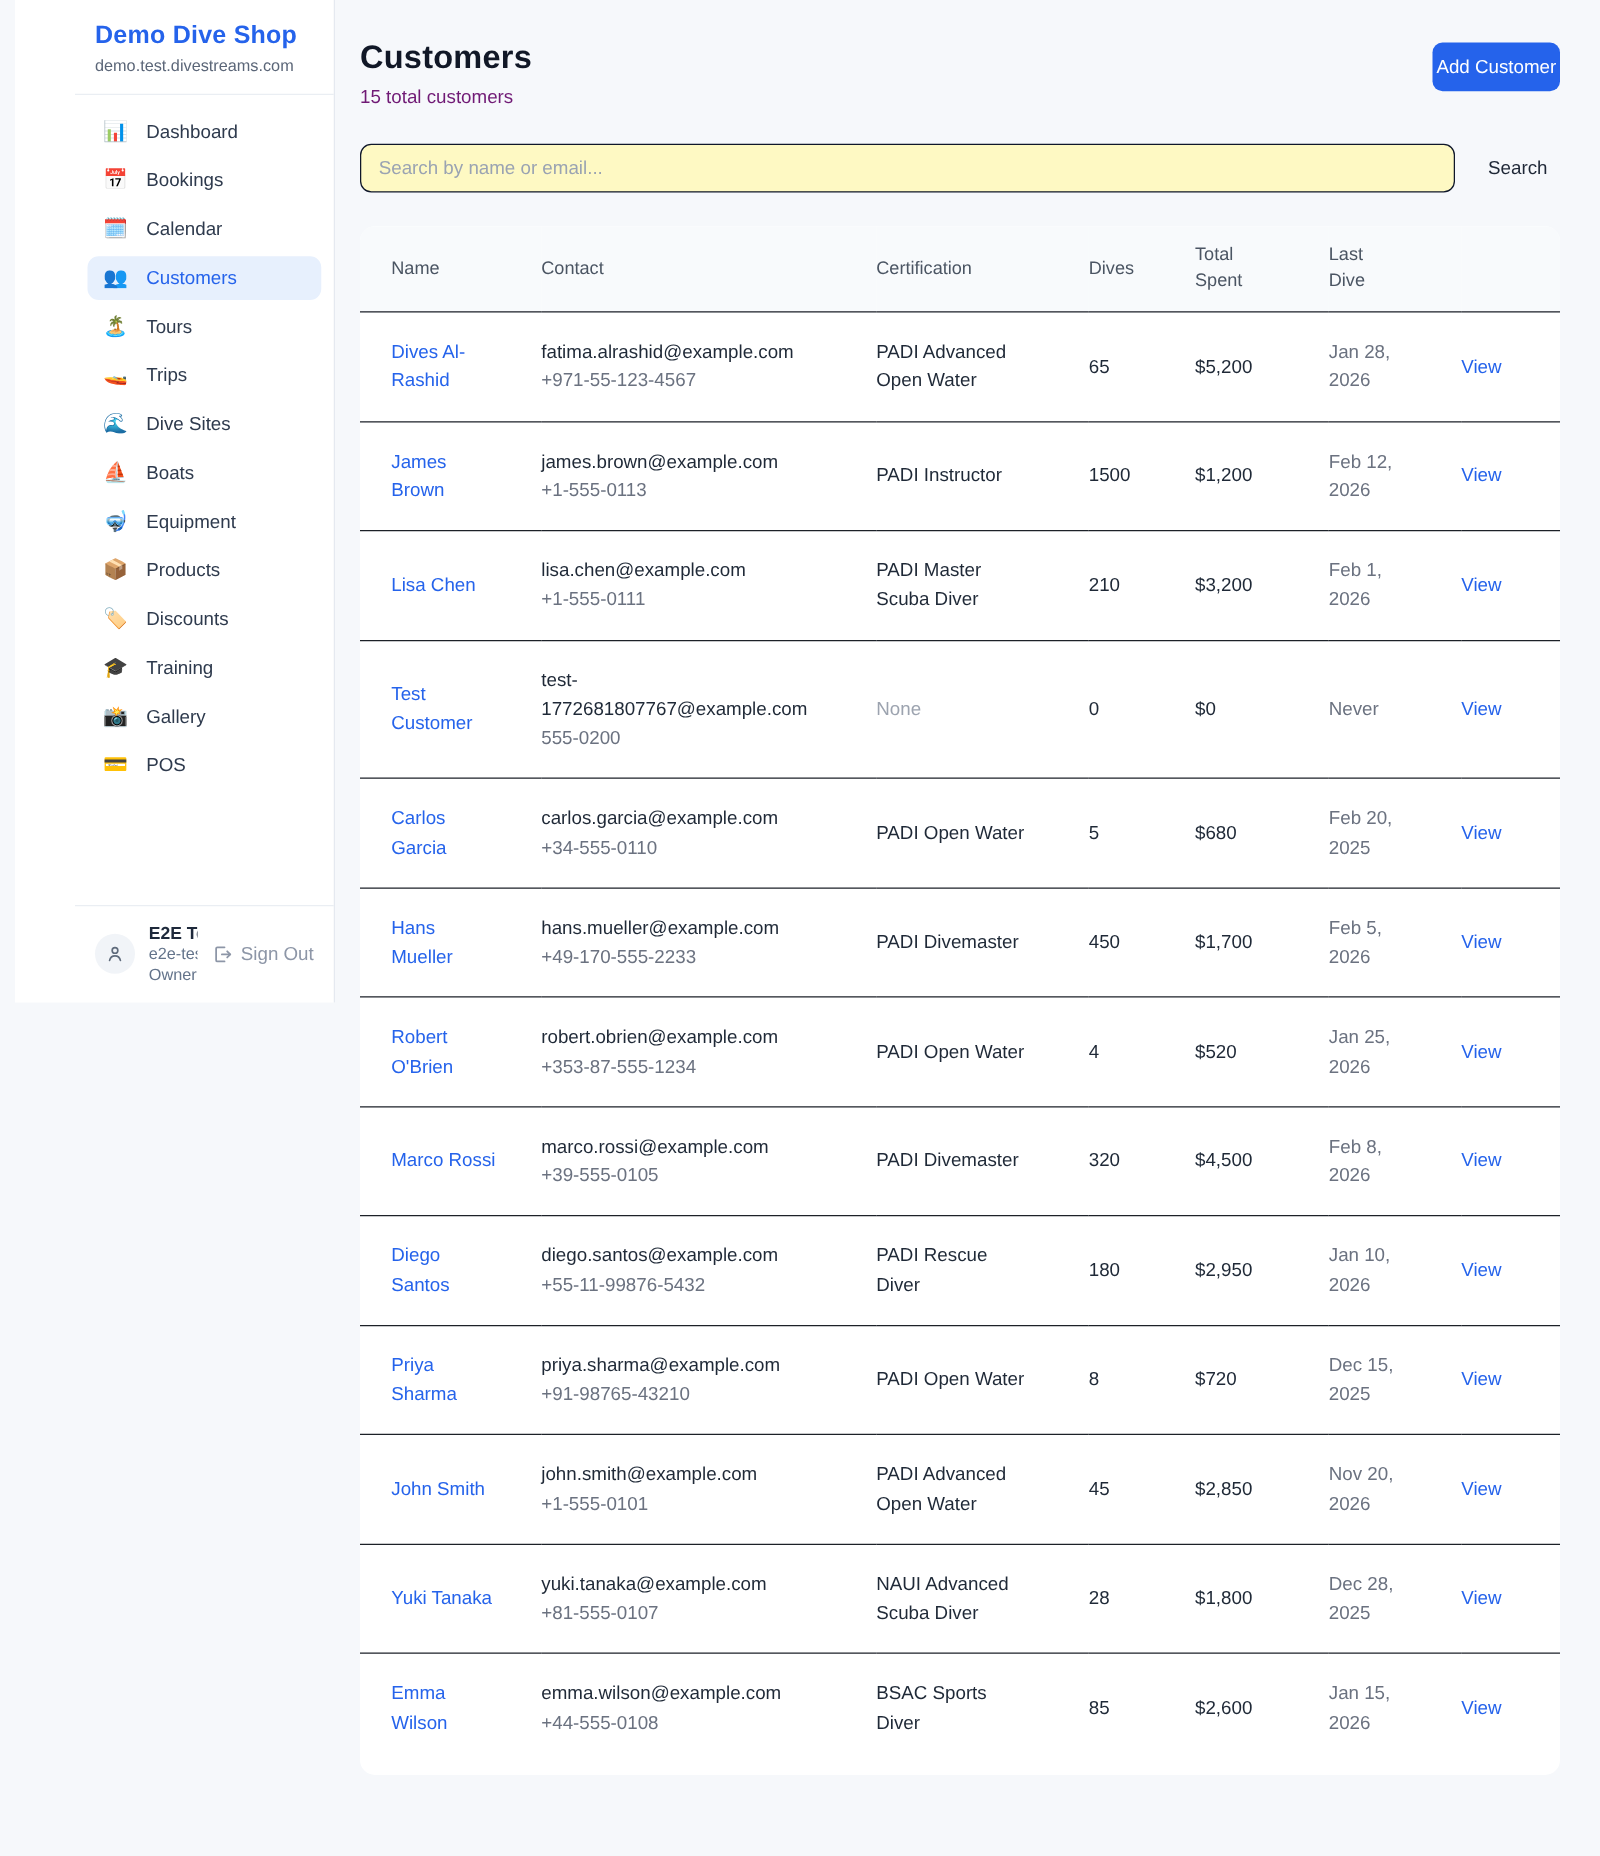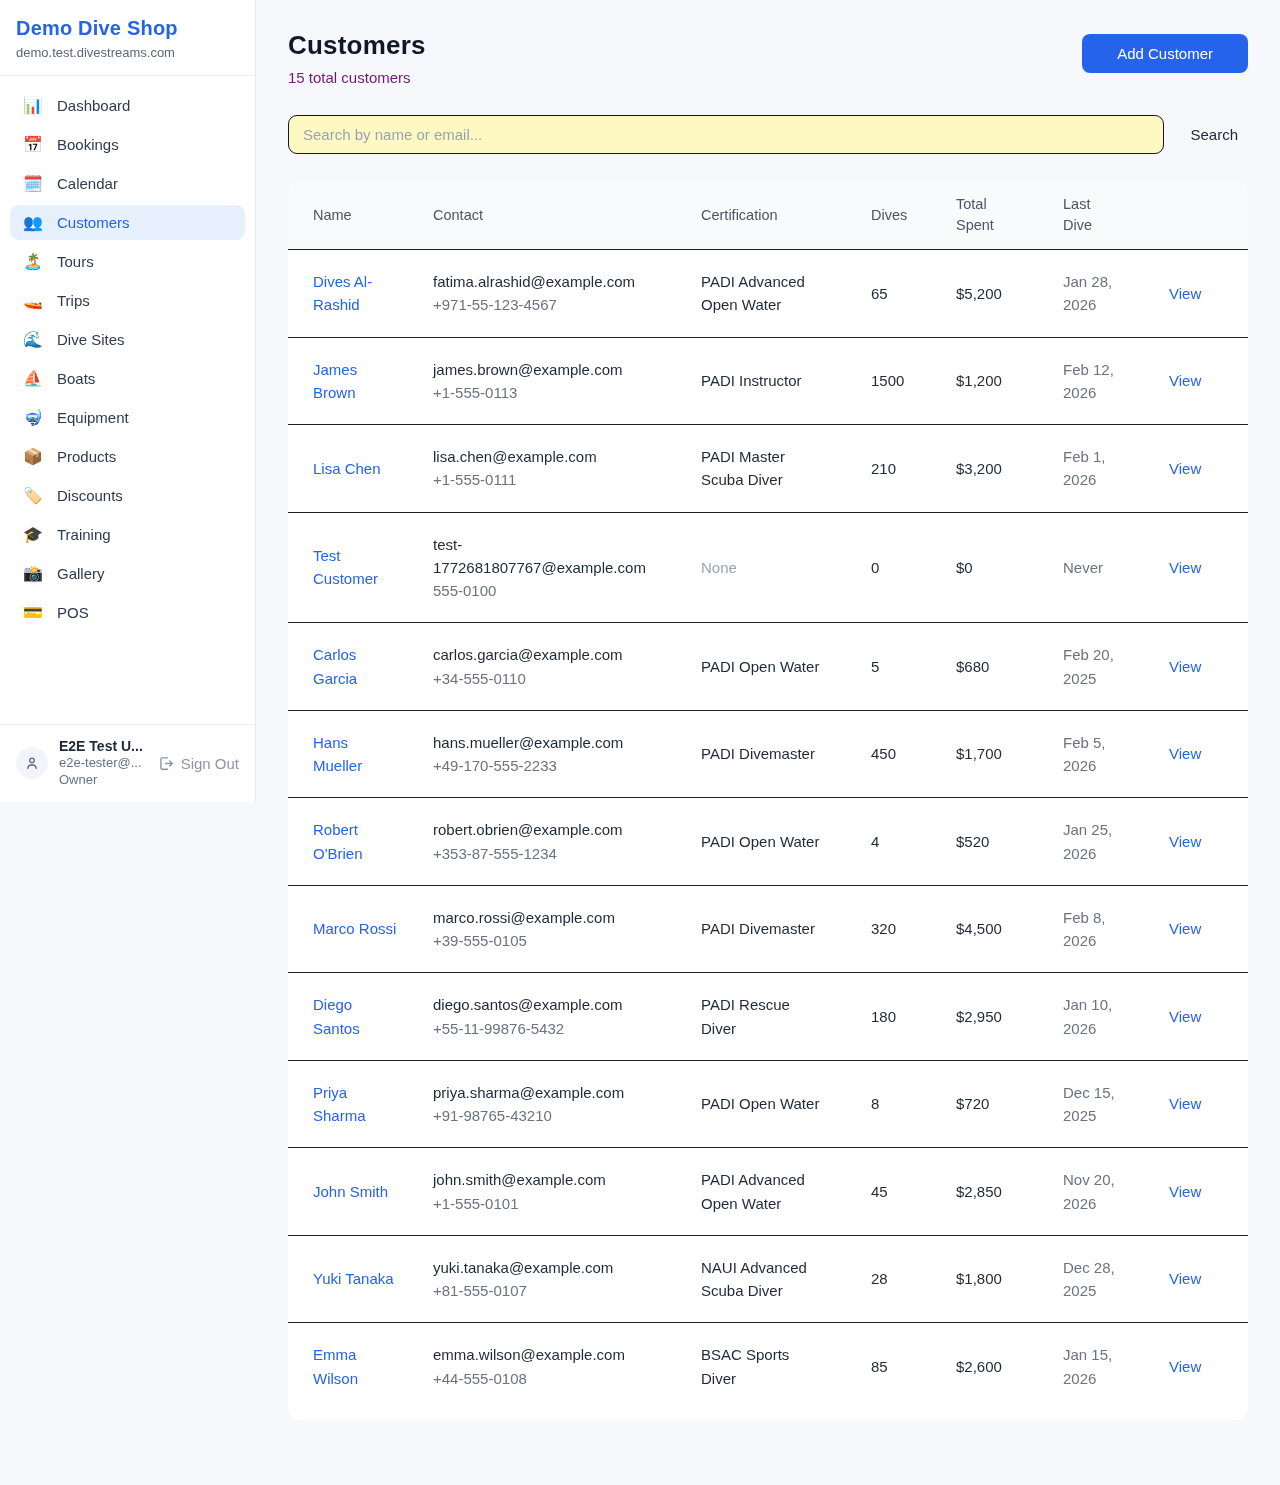--- a/index.html
+++ b/index.html
@@ -7,23 +7,23 @@
   body {
     font-family:"Liberation Sans", sans-serif;
     background:#f6f8fb;
     color:#1f2937;
     -webkit-font-smoothing:antialiased;
   }
   .page { position:relative; width:1280px; min-height:1485px; }
 
   
   .sidebar {
-    position:absolute; left:0; top:0; width:256px; height:802px;
+    position:absolute; left:12px; top:0; width:256px; height:802px;
     background:#ffffff; border-right:1px solid #e5e9f0;
-    display:flex; flex-direction:column;
+    display:flex; flex-direction:column;padding-left:48px;
   }
   .brand { padding:17px 16px 15px; border-bottom:1px solid #eaeef3; }
   .brand-title { font-size:20px; font-weight:700; color:#2563eb; letter-spacing:.2px; }
   .brand-domain { font-size:13px; color:#5b6678; margin-top:5px; }
   .nav { flex:1; padding:12px 10px; overflow:hidden; }
   .nav-item {
     display:flex; align-items:center; gap:13px;
     padding:9px 12px; margin-bottom:4px; border-radius:9px;
     font-size:15px; color:#2e3a4d; cursor:pointer;
   }
@@ -42,21 +42,21 @@
   .user-mail, .user-role { font-size:13px; color:#64748b; white-space:nowrap; overflow:hidden; line-height:1.35; }
   .signout { margin-left:auto; display:flex; align-items:center; gap:7px; color:#8d96a7; font-size:15px; cursor:pointer; white-space:nowrap; }
 
   
   .main { position:absolute; left:256px; top:0; right:0; padding:30px 32px 24px; }
   .main-head { display:flex; align-items:flex-start; justify-content:space-between; }
   .page-title { font-size:26px; font-weight:700; color:#111827; letter-spacing:.2px; }
   .page-sub { font-size:15px; color:#701a75; margin-top:8px; }
   .btn-primary {
     background:#2563eb; color:#fff; border:none; border-radius:8px;
-    font-size:15px; font-weight:500; padding:11px 35px; cursor:pointer;
+    font-size:15px; font-weight:500; padding:11px 3px; cursor:pointer;
     font-family:inherit; margin-top:4px;
   }
   .search-row { display:flex; align-items:center; margin-top:29px; }
   .search-input {
     flex:1; height:39px; border:1px solid #0f172a; border-radius:9px;
     padding:0 14px; font-size:15px; color:#111827; background:#fef9c3;
     font-family:inherit; outline:none;
   }
   .search-input::placeholder { color:#9aa3b2; }
   .search-btn {
@@ -275,21 +275,21 @@
               <td>210</td>
               <td>$3,200</td>
               <td><span class="lastdive">Feb 1, 2026</span></td>
               <td><a class="view-link">View</a></td>
             </tr>
 
             <tr>
               <td><a class="cust-name">Test Customer</a></td>
               <td>
                 <span class="email">test-1772681807767@example.com</span>
-                <span class="phone">555-0100</span>
+                <span class="phone">555-0200</span>
               </td>
               <td><span class="cert muted">None</span></td>
               <td>0</td>
               <td>$0</td>
               <td><span class="lastdive">Never</span></td>
               <td><a class="view-link">View</a></td>
             </tr>
 
             <tr>
               <td><a class="cust-name">Carlos Garcia</a></td>

